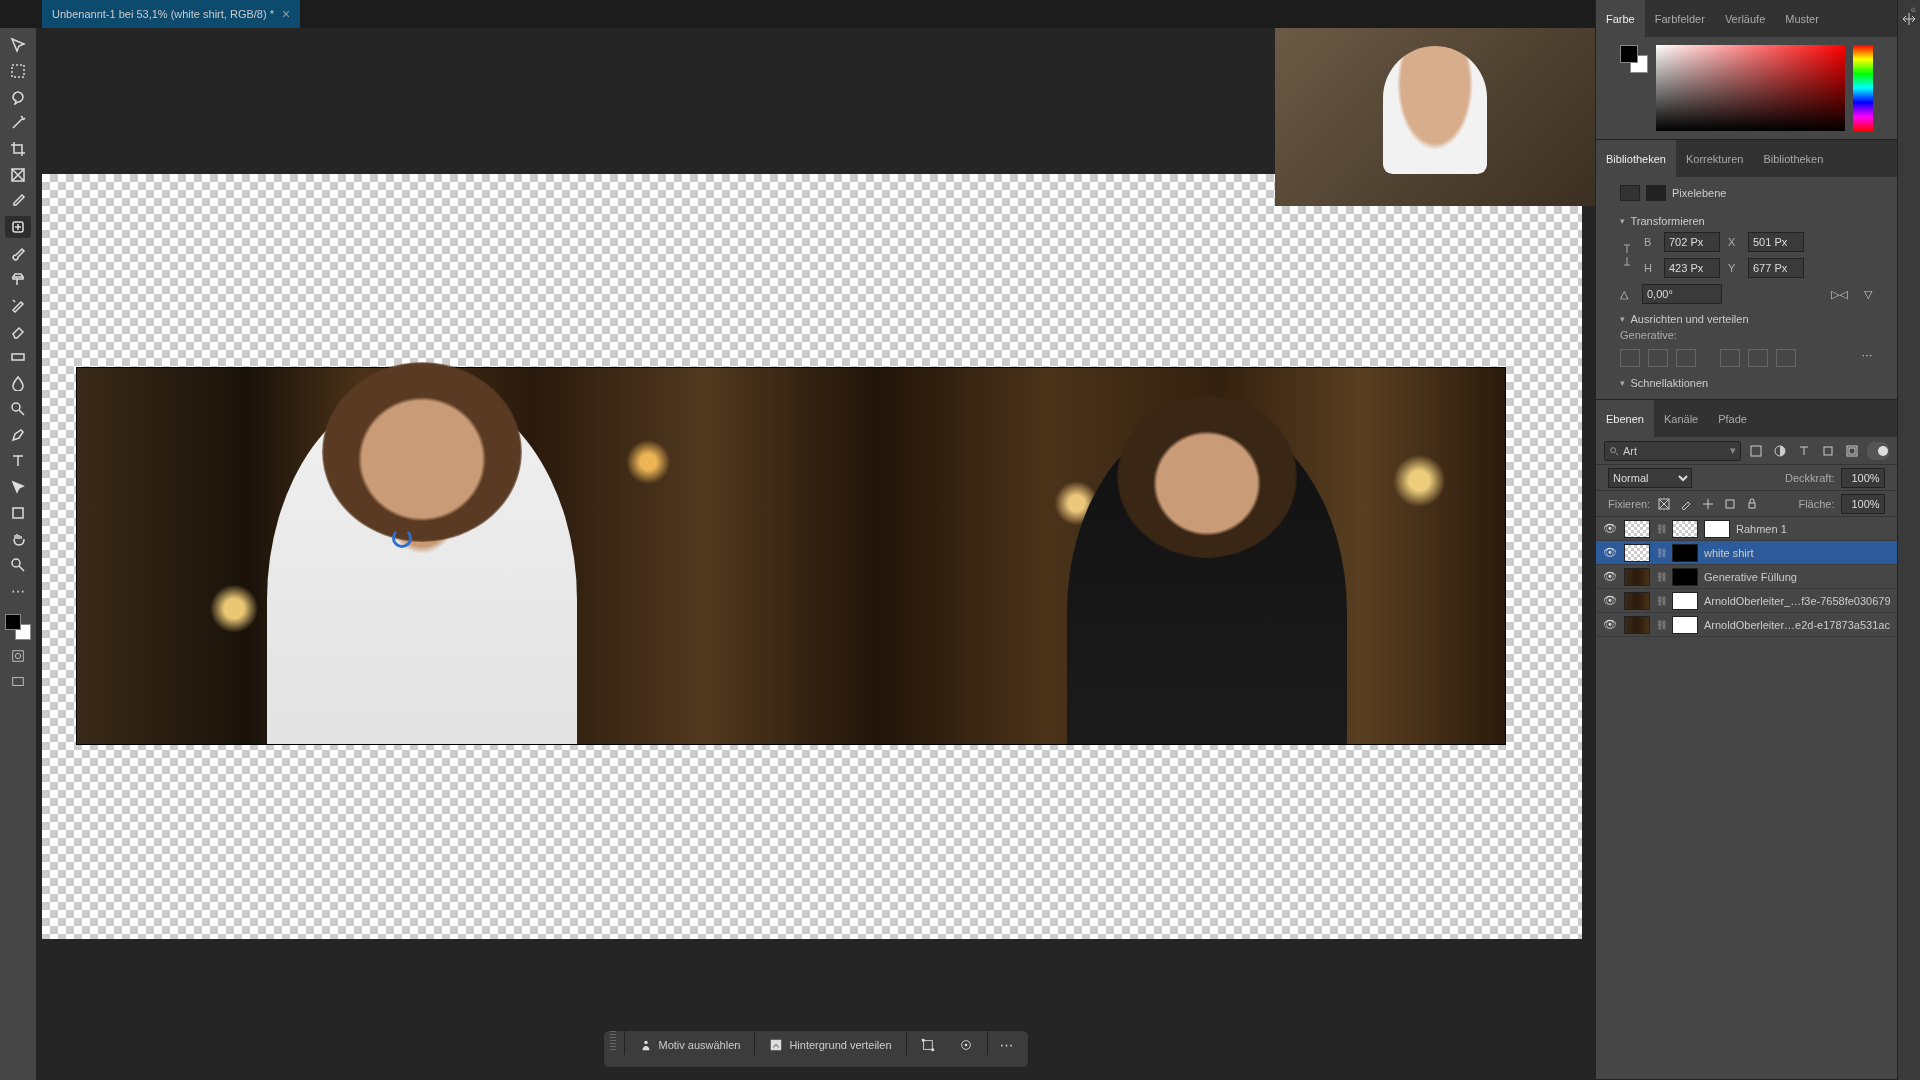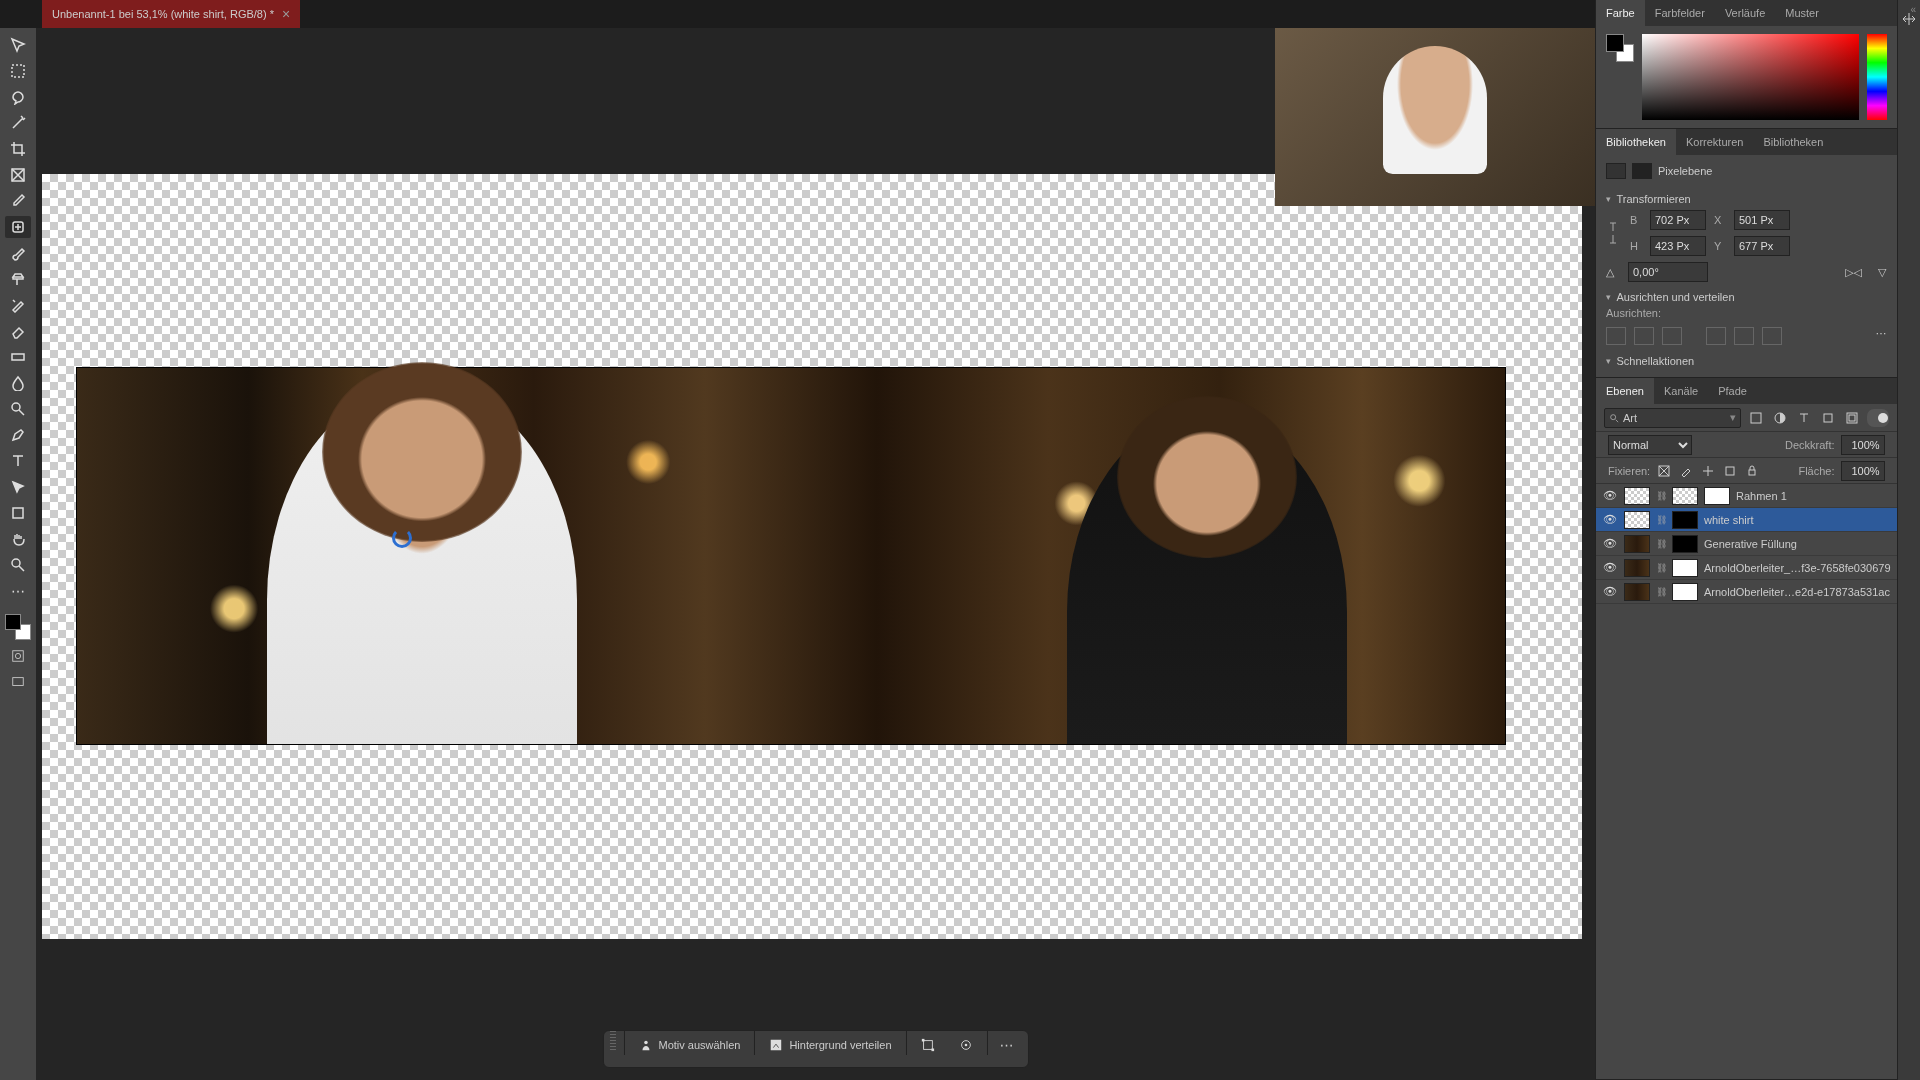--- a/index.html
+++ b/index.html
@@ -1,20 +1,20 @@
 <!DOCTYPE html>
 <html><head>
 <meta charset="utf-8">
 <style>
 *{margin:0;padding:0;box-sizing:border-box;font-family:"Segoe UI",Tahoma,sans-serif;font-size:11px;color:#ccc;user-select:none}
 body{background:#323232;width:1920px;height:1080px;overflow:hidden;position:relative}
 
 
 .tabbar{position:absolute;top:0;left:0;right:0;height:28px;background:#1c1c1c;display:flex;align-items:center;padding-left:42px}
-.tab{height:28px;padding:0 10px;display:flex;align-items:center;gap:8px;background:#7f1d1d;border-right:1px solid #1c1c1c}
+.tab{height:28px;padding:0 10px;display:flex;align-items:center;gap:8px;background:#0c4a6e;border-right:1px solid #1c1c1c}
 .tab-close{color:#999;font-size:14px;cursor:pointer}
 
 
 .ltool{position:absolute;top:28px;left:0;width:36px;bottom:0;background:#464646;display:flex;flex-direction:column;align-items:center;padding-top:6px;gap:4px}
 .ltool .t{width:26px;height:22px;display:flex;align-items:center;justify-content:center;color:#ddd;border-radius:2px;position:relative}
 .ltool .t.active{background:#2d2d2d}
 .ltool .t svg{width:16px;height:16px;fill:none;stroke:#ddd;stroke-width:1.5}
 .ltool .swatch{position:relative;width:26px;height:26px;margin-top:8px}
 .ltool .swatch .fg{position:absolute;top:0;left:0;width:16px;height:16px;background:#000;border:1px solid #888;z-index:2}
 .ltool .swatch .bg{position:absolute;bottom:0;right:0;width:16px;height:16px;background:#fff;border:1px solid #888}
@@ -61,24 +61,24 @@
 .ctx .grip{width:6px;height:20px;background:repeating-linear-gradient(#666,#666 1px,transparent 1px,transparent 3px);margin-right:4px}
 .ctx svg{width:14px;height:14px;fill:#ddd}
 
 
 .rside{position:absolute;top:0;right:0;width:325px;bottom:0;background:#464646;display:flex}
 .rstrip{width:38px;background:#3a3a3a;border-left:1px solid #222;display:flex;flex-direction:column;align-items:center;padding-top:8px;gap:8px}
 .rstrip .ic{width:22px;height:22px;display:flex;align-items:center;justify-content:center;color:#ccc}
 .rpanels{flex:1;display:flex;flex-direction:column;border-left:1px solid #222}
 
 .panel{border-bottom:1px solid #222}
-.ptabs{height:26px;background:#323232;display:flex;align-items:stretch}
+.ptabs{height:37px;background:#323232;display:flex;align-items:stretch}
 .ptabs span{padding:0 10px;display:flex;align-items:center;color:#aaa;cursor:pointer}
 .ptabs span.on{background:#464646;color:#eee}
-.pbody{padding:8px 10px}
+.pbody{padding:8px 24px}
 
 
 .colorp{display:flex;gap:8px;align-items:flex-start}
 .colorp .sw{position:relative;width:28px;height:28px}
 .colorp .sw .a{position:absolute;top:0;left:0;width:18px;height:18px;background:#000;border:1px solid #888;z-index:2}
 .colorp .sw .b{position:absolute;bottom:0;right:0;width:18px;height:18px;background:#fff;border:1px solid #888}
 .satbox{flex:1;height:86px;background:linear-gradient(to top,#000,transparent),linear-gradient(to right,#fff,#f00)}
 .huebar{width:20px;height:86px;background:linear-gradient(#f00,#ff0,#0f0,#0ff,#00f,#f0f,#f00)}
 
 
@@ -372,21 +372,21 @@
           <span style="width:14px">△</span>
           <input style="width: 80px;" value="0,00°">
           <span style="flex:1"></span>
           <span>▷◁</span>
           <span style="margin-left:8px">▽</span>
         </div>
 
         <div class="sect">
             <span>Ausrichten und verteilen</span>
           </div>
-        <div class="smlab" style="padding:2px 0 4px">Ausrichten:</div>
+        <div class="smlab" style="padding:2px 0 4px">Generative:</div>
         <div class="alignrow">
           <div class="ab">
               <svg viewBox="0 0 12 12">
                 <path d="M1 1v10M3 3h7M3 6h5M3 9h7"></path>
               </svg>
             </div>
           <div class="ab">
               <svg viewBox="0 0 12 12">
                 <path d="M6 1v10M2 3h8M3 6h6M2 9h8"></path>
               </svg>

